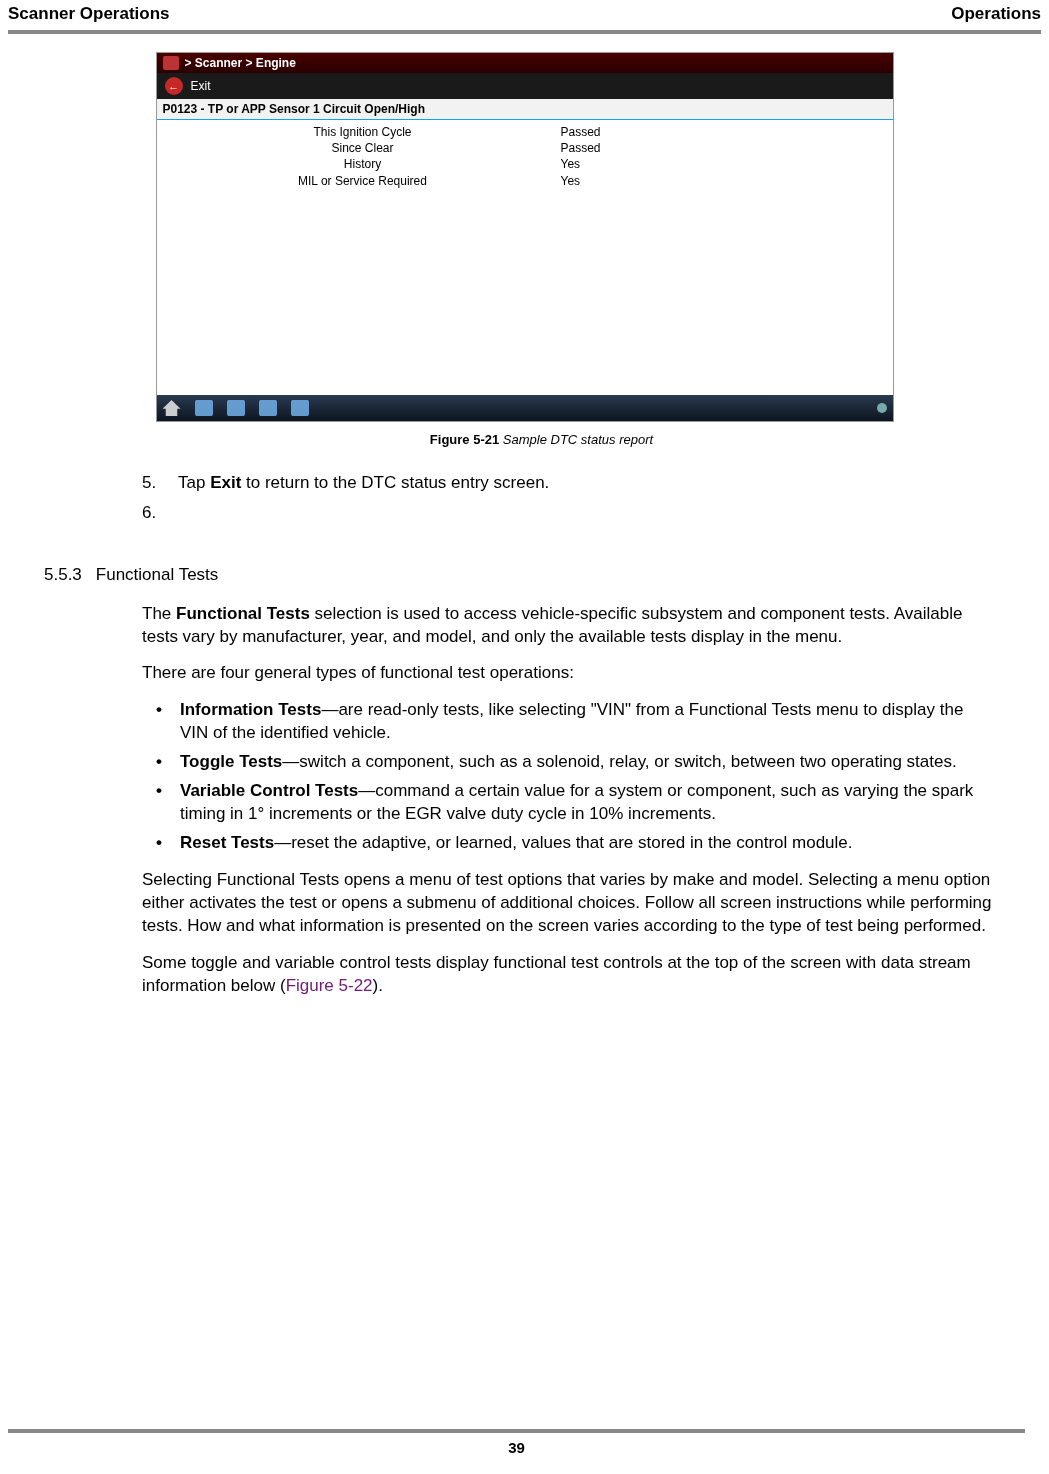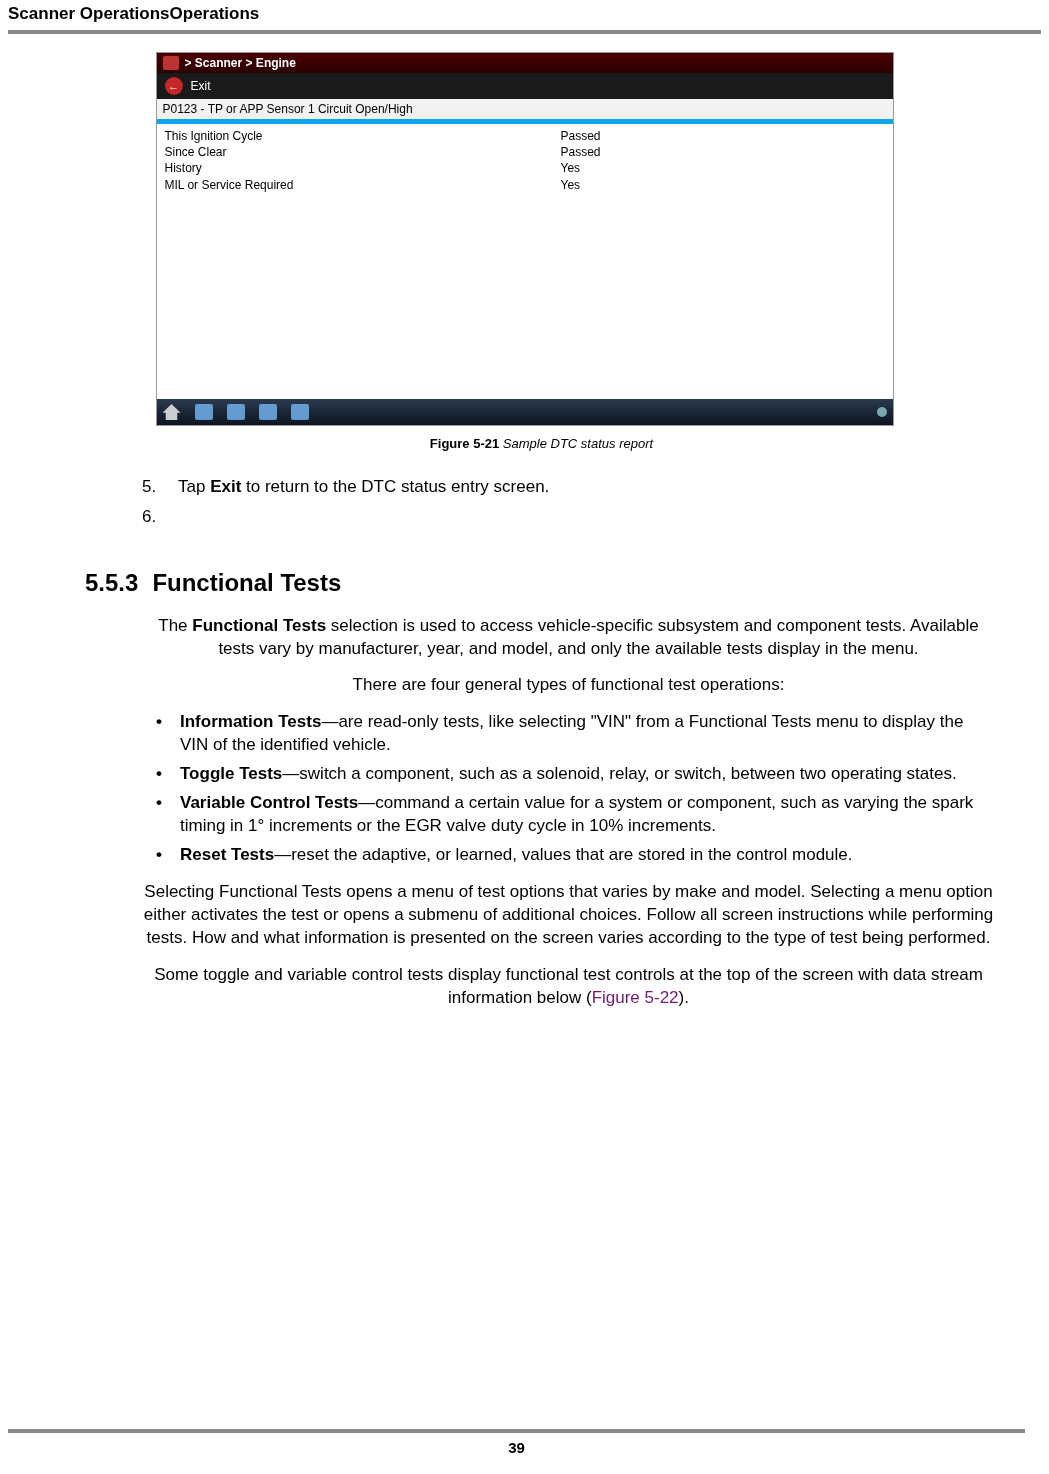--- a/index.html
+++ b/index.html
@@ -8,21 +8,21 @@
       font-size: 17px;
       color: #000;
       background: #fff;
       width: 1049px;
       margin: 0 auto;
       position: relative;
       min-height: 1474px;
     }
     .top-header {
       display: flex;
-      justify-content: flex-start;
+      justify-content: space-between;
       padding: 4px 8px 6px 8px;
       font-weight: bold;
       font-size: 17px;
     }
     .top-rule {
       height: 4px;
       background: #888;
       margin: 0 8px 18px 8px;
       border: none;
     }
@@ -55,36 +55,36 @@
       width: 18px; height: 18px;
       background: #c62828;
       border-radius: 50%;
       display: flex;
       align-items: center;
       justify-content: center;
       font-size: 11px;
     }
     .ss-dtc-title {
       background: #f2f2f2;
-      border-bottom: 5px solid #0ea5e9;
-      font-size: 12px;
-      font-weight: normal;
+      border-bottom: 1px solid #0ea5e9;
+      font-size: 12px;
+      font-weight: bold;
       padding: 3px 6px;
     }
     .ss-body {
       background: #fff;
       min-height: 275px;
       font-size: 12px;
       padding: 4px 8px;
     }
     .ss-row {
       display: flex;
       line-height: 1.35;
     }
-    .ss-row .k { width: 55%; }
+    .ss-row .k { width: 55%; text-align: center; }
     .ss-row .v { width: 45%; font-weight: bold; font-weight: normal; }
     .ss-row .v { font-weight: normal; }
     .ss-bottombar {
       background: linear-gradient(to bottom, #2a3a50, #0d1520);
       height: 26px;
       display: flex;
       align-items: center;
       padding: 0 6px;
       gap: 14px;
     }
@@ -114,33 +114,32 @@
     }
     .ol-steps .step {
       display: flex;
       gap: 18px;
       margin-bottom: 6px;
       line-height: 1.4;
     }
     .ol-steps .num { min-width: 18px; }
 
     .section-heading {
-      font-size: 24px;
-      font-weight: bold;
-      margin-left: 85px;
+      font-size: 17px;
+      font-weight: normal;
+      margin-left: 44px;
       margin-bottom: 18px;
     }
     .section-heading .secnum { margin-right: 14px; }
 
     .body-text {
       margin-left: 142px;
       margin-right: 54px;
       margin-bottom: 14px;
       line-height: 1.35;
-      text-align: center;
     }
     .bullet-list {
       margin-left: 156px;
       margin-right: 54px;
       margin-bottom: 14px;
     }
     .bullet-item {
       display: flex;
       gap: 14px;
       margin-bottom: 6px;

